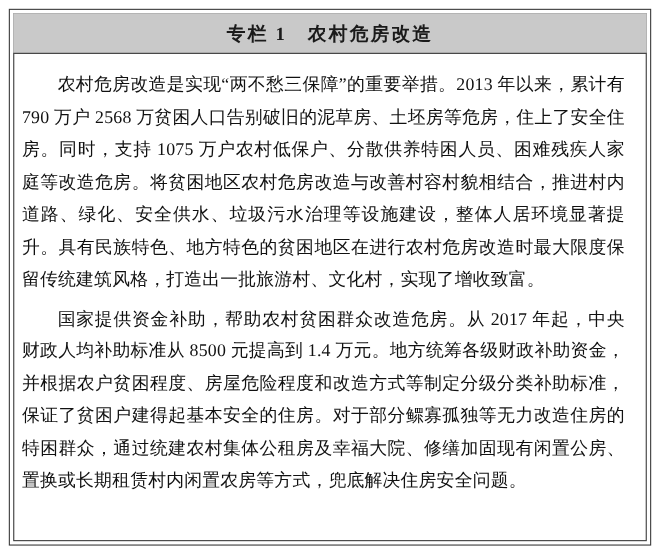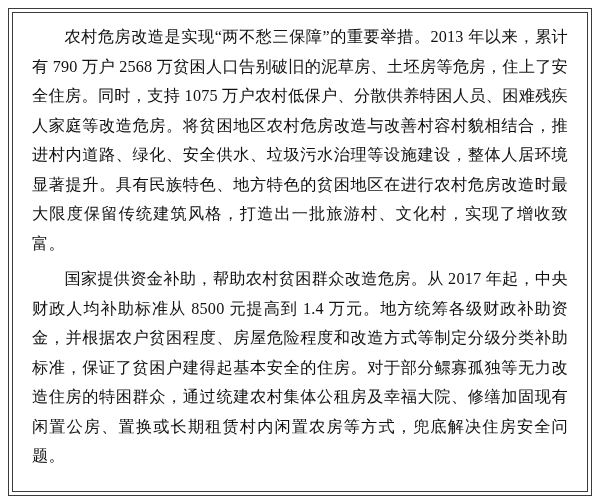--- a/index.html
+++ b/index.html
@@ -56,21 +56,21 @@
     font-size: 17px;
     font-weight: bold;
     letter-spacing: 2px;
     color: #1a1a1a;
     white-space: pre;
   }
   .body-area {
     position: relative;
     margin: 0 3px 3px 3px;
     flex: 1 1 auto;
-    padding: 14px 20px 10px 20px;
+    padding: 14px 20px 10px 8px;
     box-sizing: border-box;
     z-index: 2;
     overflow: hidden;
   }
   .para {
     font-family: "Liberation Serif", "DejaVu Serif", serif;
     font-size: 16.2px;
     line-height: 29.5px;
     color: #111111;
     text-align: justify;
@@ -82,18 +82,21 @@
   .para:last-child {
     margin-bottom: 0;
   }
 </style>
 </head>
 <body>
 
 <div class="page">
   <div class="box">
     <div class="box-inner-rule"></div>
+    <div class="title-bar">
+      <div class="title-text">专栏 1　农村危房改造</div>
+    </div>
     <div class="body-area">
       <p class="para">农村危房改造是实现“两不愁三保障”的重要举措。2013 年以来，累计有 790 万户 2568 万贫困人口告别破旧的泥草房、土坯房等危房，住上了安全住房。同时，支持 1075 万户农村低保户、分散供养特困人员、困难残疾人家庭等改造危房。将贫困地区农村危房改造与改善村容村貌相结合，推进村内道路、绿化、安全供水、垃圾污水治理等设施建设，整体人居环境显著提升。具有民族特色、地方特色的贫困地区在进行农村危房改造时最大限度保留传统建筑风格，打造出一批旅游村、文化村，实现了增收致富。</p>
       <p class="para">国家提供资金补助，帮助农村贫困群众改造危房。从 2017 年起，中央财政人均补助标准从 8500 元提高到 1.4 万元。地方统筹各级财政补助资金，并根据农户贫困程度、房屋危险程度和改造方式等制定分级分类补助标准，保证了贫困户建得起基本安全的住房。对于部分鳏寡孤独等无力改造住房的特困群众，通过统建农村集体公租房及幸福大院、修缮加固现有闲置公房、置换或长期租赁村内闲置农房等方式，兜底解决住房安全问题。</p>
     </div>
   </div>
 </div>
 
 </body></html>

